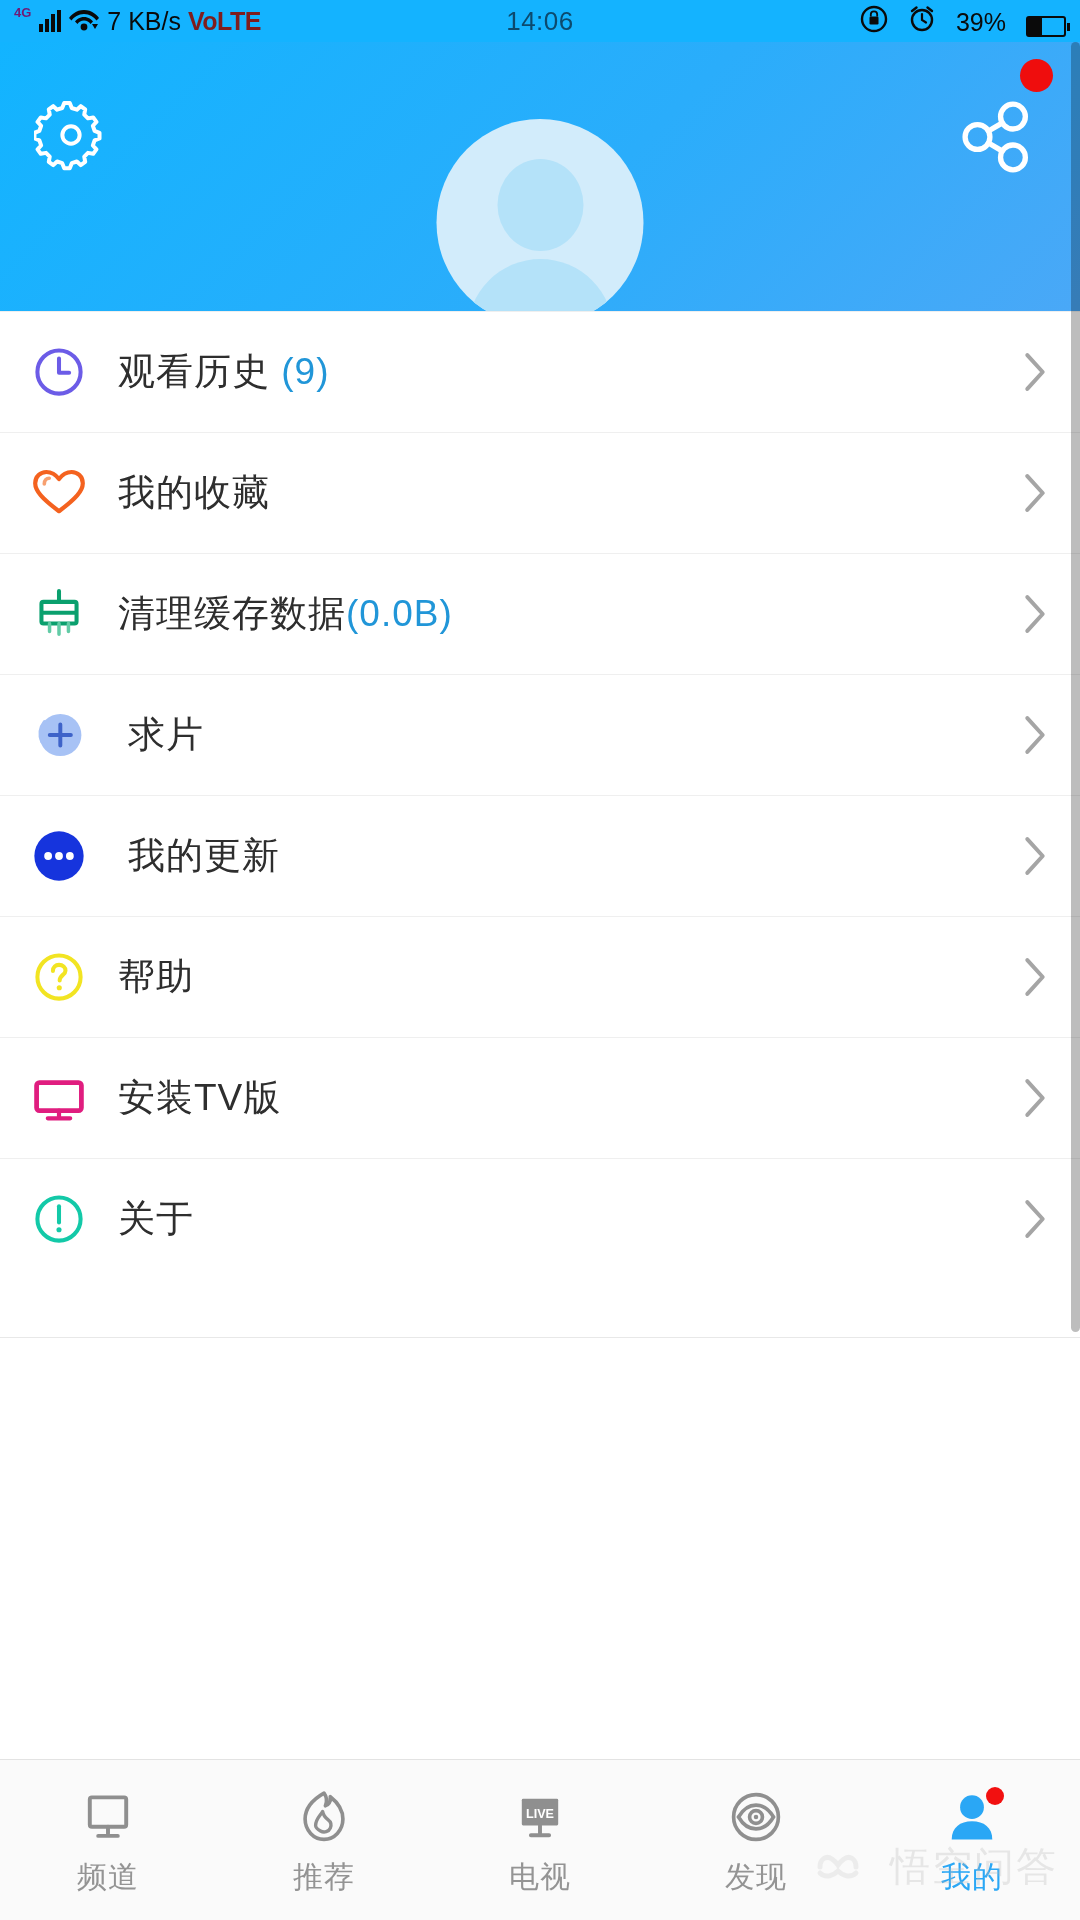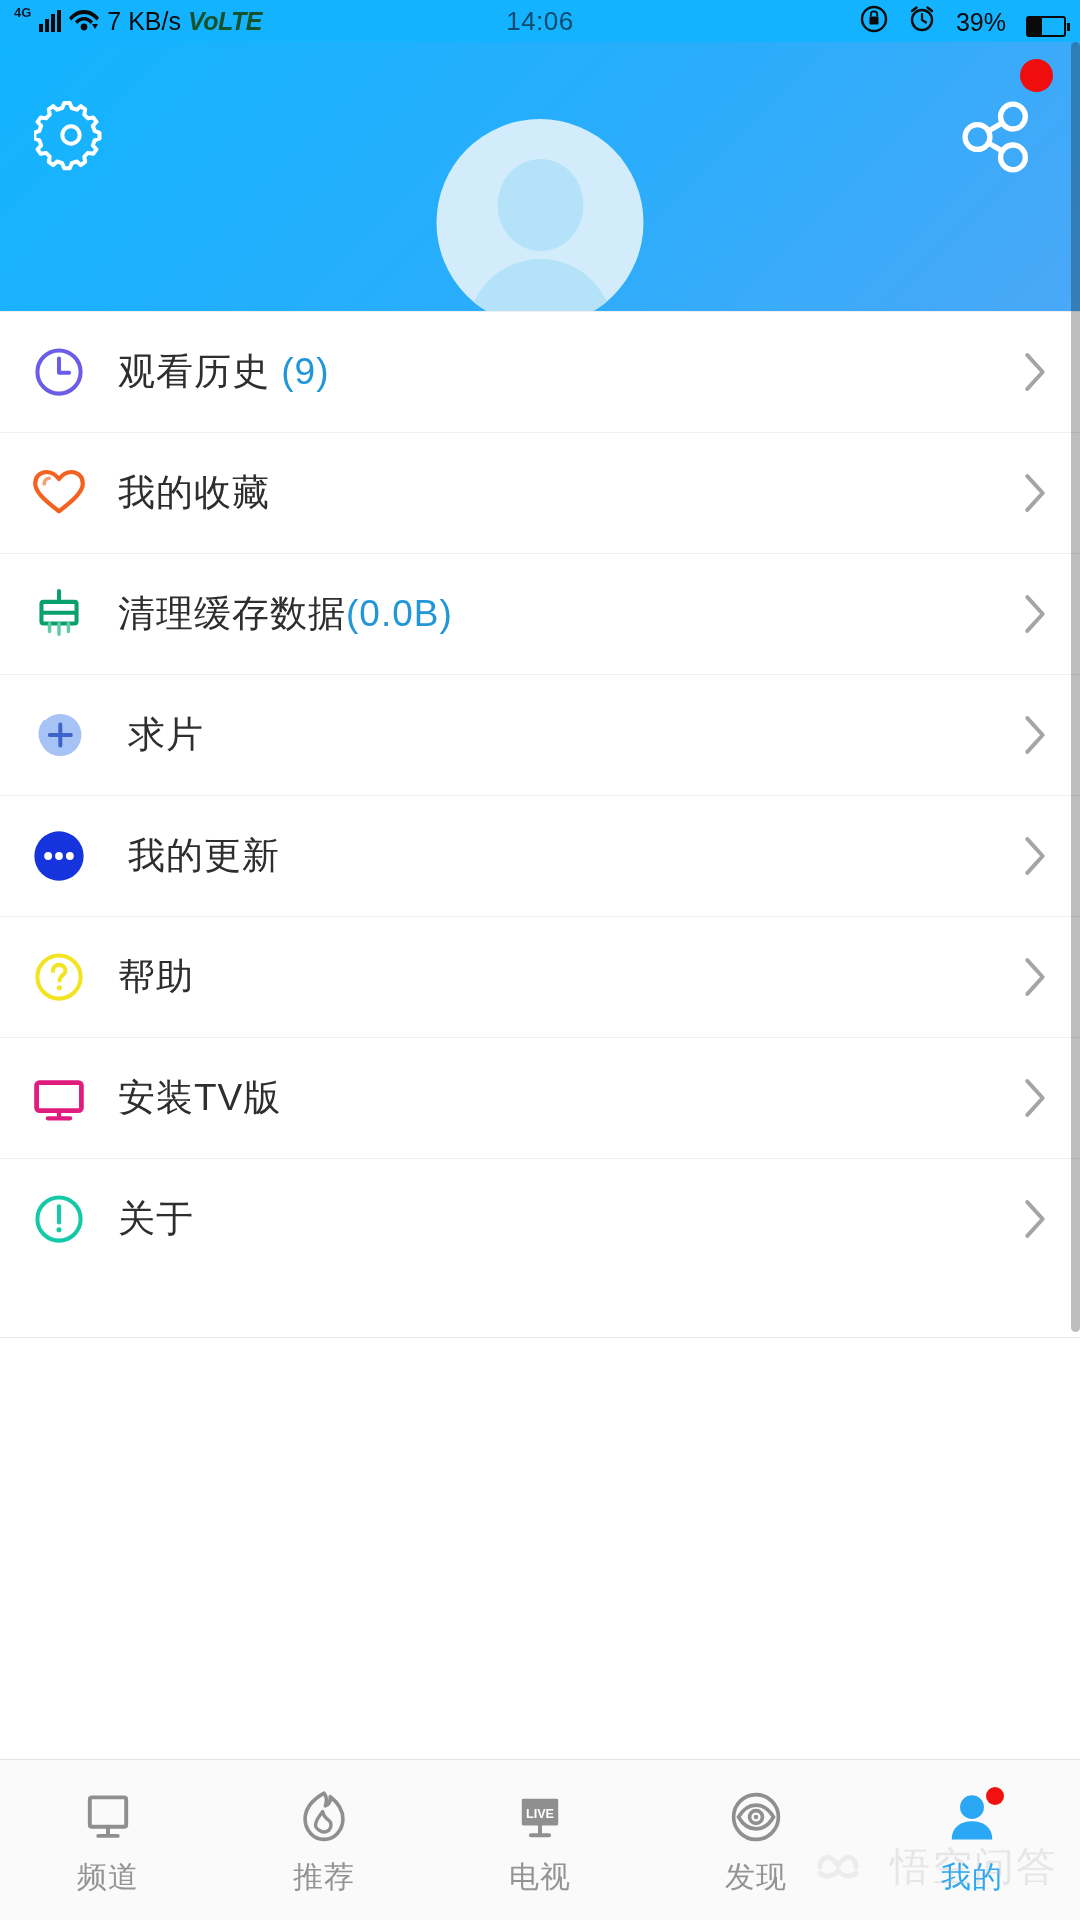--- a/index.html
+++ b/index.html
@@ -45,39 +45,38 @@
     gap: 20px;
     z-index: 2;
   }
   .sb-text {
     font-size: 25px;
     color: #0a0a0a;
     font-weight: 400;
   }
   .volte {
     font-size: 25px;
-    color: #14532d;
-    font-style: italic;
+    color: #7f1d1d;
     font-weight: bold;
     letter-spacing: -0.5px;
   }
   .sig-bars {
     display: flex;
     align-items: flex-end;
     gap: 2px;
     height: 22px;
   }
   .sig-bars i {
     display: block;
     width: 4px;
     background: #0a0a0a;
   }
   .sig-4g {
     font-size: 13px;
-    color: #0f172a;
+    color: #701a75;
     align-self: flex-start;
     margin-right: 1px;
     font-weight: bold;
     line-height: 1;
   }
   .battery {
     width: 40px;
     height: 21px;
     border: 2.5px solid #0a0a0a;
     border-radius: 3px;

